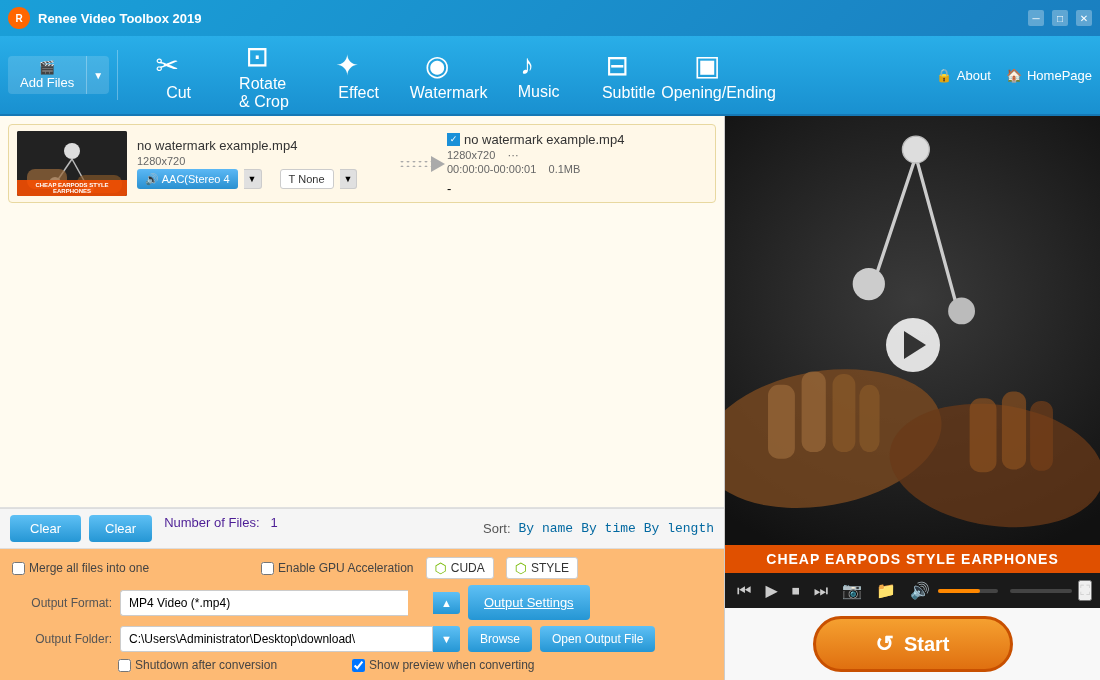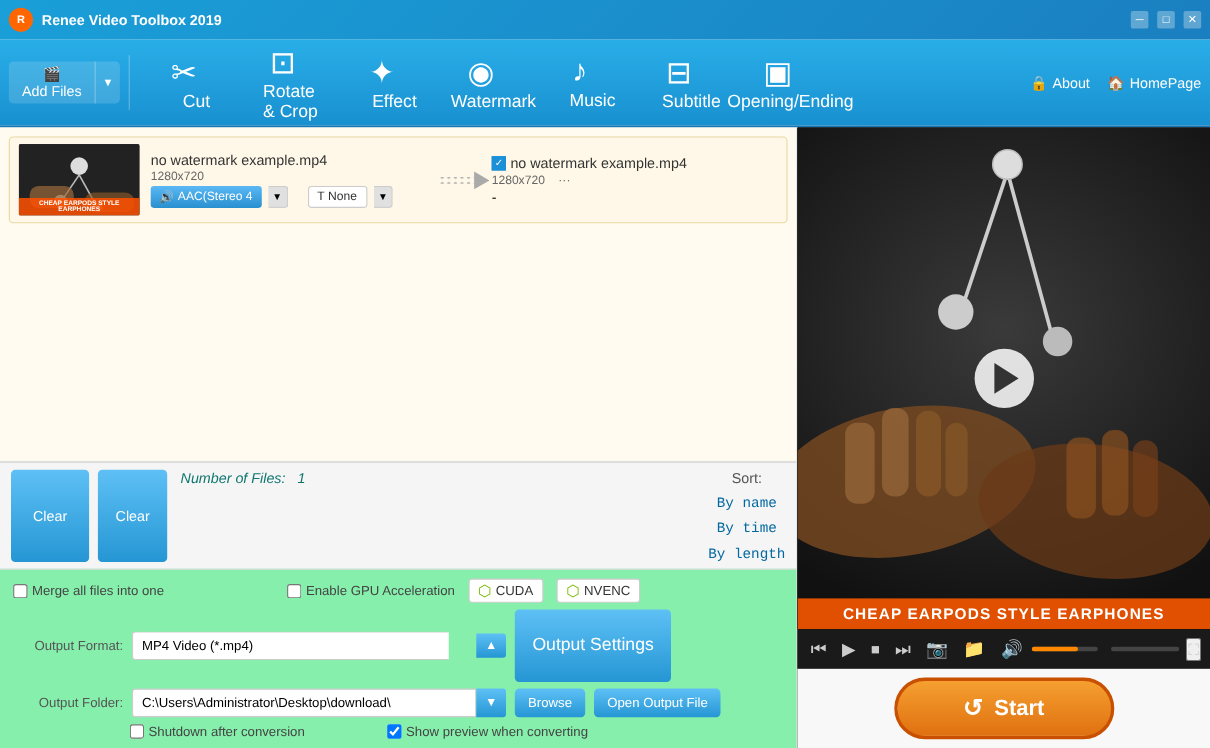--- a/index.html
+++ b/index.html
@@ -169,27 +169,27 @@
     .btn-clear {
       background: linear-gradient(180deg, #5ec0f5, #2596d4);
       color: white; border: none; border-radius: 4px;
       padding: 6px 20px; font-size: 13px; cursor: pointer; font-weight: 500;
     }
     .btn-remove {
       background: linear-gradient(180deg, #5ec0f5, #2596d4);
       color: white; border: none; border-radius: 4px;
       padding: 6px 16px; font-size: 13px; cursor: pointer; font-weight: 500;
     }
-    .file-count { font-size: 13px; color: #0f766e; margin-left: 4px; font-style: italic; }
-    .sort-controls { margin-left: auto; display: flex; align-items: center; gap: 8px; font-size: 13px; color: #555; flex-direction: column; }
+    .file-count { font-size: 13px; color: #4c1d95; margin-left: 4px; }
+    .sort-controls { margin-left: auto; display: flex; align-items: center; gap: 8px; font-size: 13px; color: #555; }
     .sort-link { color: #0369a1; cursor: pointer; text-decoration: none; font-family: Liberation Mono, monospace; }
 
     
     #settings-area {
-      background: #86efac;
+      background: #fdba74;
       border-top: 1px solid #ddd;
       padding: 8px 12px;
     }
     .settings-row {
       display: flex; align-items: center; gap: 12px; margin-bottom: 6px;
     }
     .settings-row label { display: flex; align-items: center; gap: 4px; font-size: 12px; color: #444; cursor: pointer; }
     .settings-row input[type="checkbox"] { cursor: pointer; }
 
     .gpu-badge {
@@ -212,21 +212,21 @@
       display: flex; align-items: center; justify-content: space-between;
     }
     .format-select-arrow {
       background: linear-gradient(180deg, #5ec0f5, #2596d4);
       color: white; border: none; border-radius: 0 3px 3px 0;
       padding: 5px 8px; cursor: pointer; font-size: 11px;
     }
     .btn-output-settings {
       background: linear-gradient(180deg, #5ec0f5, #2596d4);
       color: white; border: none; border-radius: 4px;
-      padding: 24px 16px; font-size: 16px; cursor: pointer;
+      padding: 10px 16px; font-size: 13px; cursor: pointer; text-decoration: underline;
     }
     .folder-input-wrap {
       flex: 1; max-width: 340px;
       display: flex;
     }
     .folder-input {
       flex: 1; padding: 5px 8px; border: 1px solid #ccc;
       border-radius: 3px 0 0 3px; font-size: 12px; background: white;
     }
     .folder-arrow {
@@ -238,21 +238,21 @@
       background: linear-gradient(180deg, #5ec0f5, #2596d4);
       color: white; border: none; border-radius: 4px;
       padding: 6px 12px; font-size: 12px; cursor: pointer;
     }
     .btn-open-output {
       background: linear-gradient(180deg, #5ec0f5, #2596d4);
       color: white; border: none; border-radius: 4px;
       padding: 6px 12px; font-size: 12px; cursor: pointer;
     }
     .last-row { display: flex; align-items: center; gap: 16px; }
-    .last-row label { display: flex; gap: 4px; font-size: 12px; color: #444; cursor: pointer; }
+    .last-row label { display: flex; align-items: center; gap: 4px; font-size: 12px; color: #444; cursor: pointer; }
 
     
     #right-panel {
       width: 375px;
       flex-shrink: 0;
       background: #111;
       display: flex;
       flex-direction: column;
     }
     #video-preview {
@@ -513,20 +513,25 @@
         <div class="output-info">
           <div class="output-checkbox">
             <div class="checkbox-check checked">✓</div>
             <span class="output-name">no watermark example.mp4</span>
           </div>
           <div class="output-meta">
             <span>1280x720</span>
             &nbsp;&nbsp;
             <span>···</span>
           </div>
+          <div class="output-time">
+            <span>00:00:00-00:00:01</span>
+            &nbsp;&nbsp;
+            <span>0.1MB</span>
+          </div>
           <div class="output-controls">
             <span>-</span>
           </div>
         </div>
       </div>
     </div>
 
     <div id="bottom-controls">
       <button class="btn-clear">Clear</button>
       <button class="btn-remove">Clear</button>
@@ -553,21 +558,21 @@
         <label style="margin-left: 100px;">
           <input type="checkbox" style="">
           <span>Enable GPU Acceleration</span>
         </label>
         <div class="gpu-badge">
           <span class="gpu-icon">⬡</span>
           <span>CUDA</span>
         </div>
         <div class="gpu-badge nvenc">
           <span class="gpu-icon">⬡</span>
-          <span>NVENC</span>
+          <span>STYLE</span>
         </div>
       </div>
 
       <div class="format-row">
         <span class="format-label">Output Format:</span>
         <div style="display:flex; align-items:center; flex:1; max-width:340px;gap:25px;">
           <div class="format-select" style="flex:1; border-right:none; border-radius:3px 0 0 3px;">
             <span>MP4 Video (*.mp4)</span>
           </div>
           <button class="format-select-arrow">▲</button>

